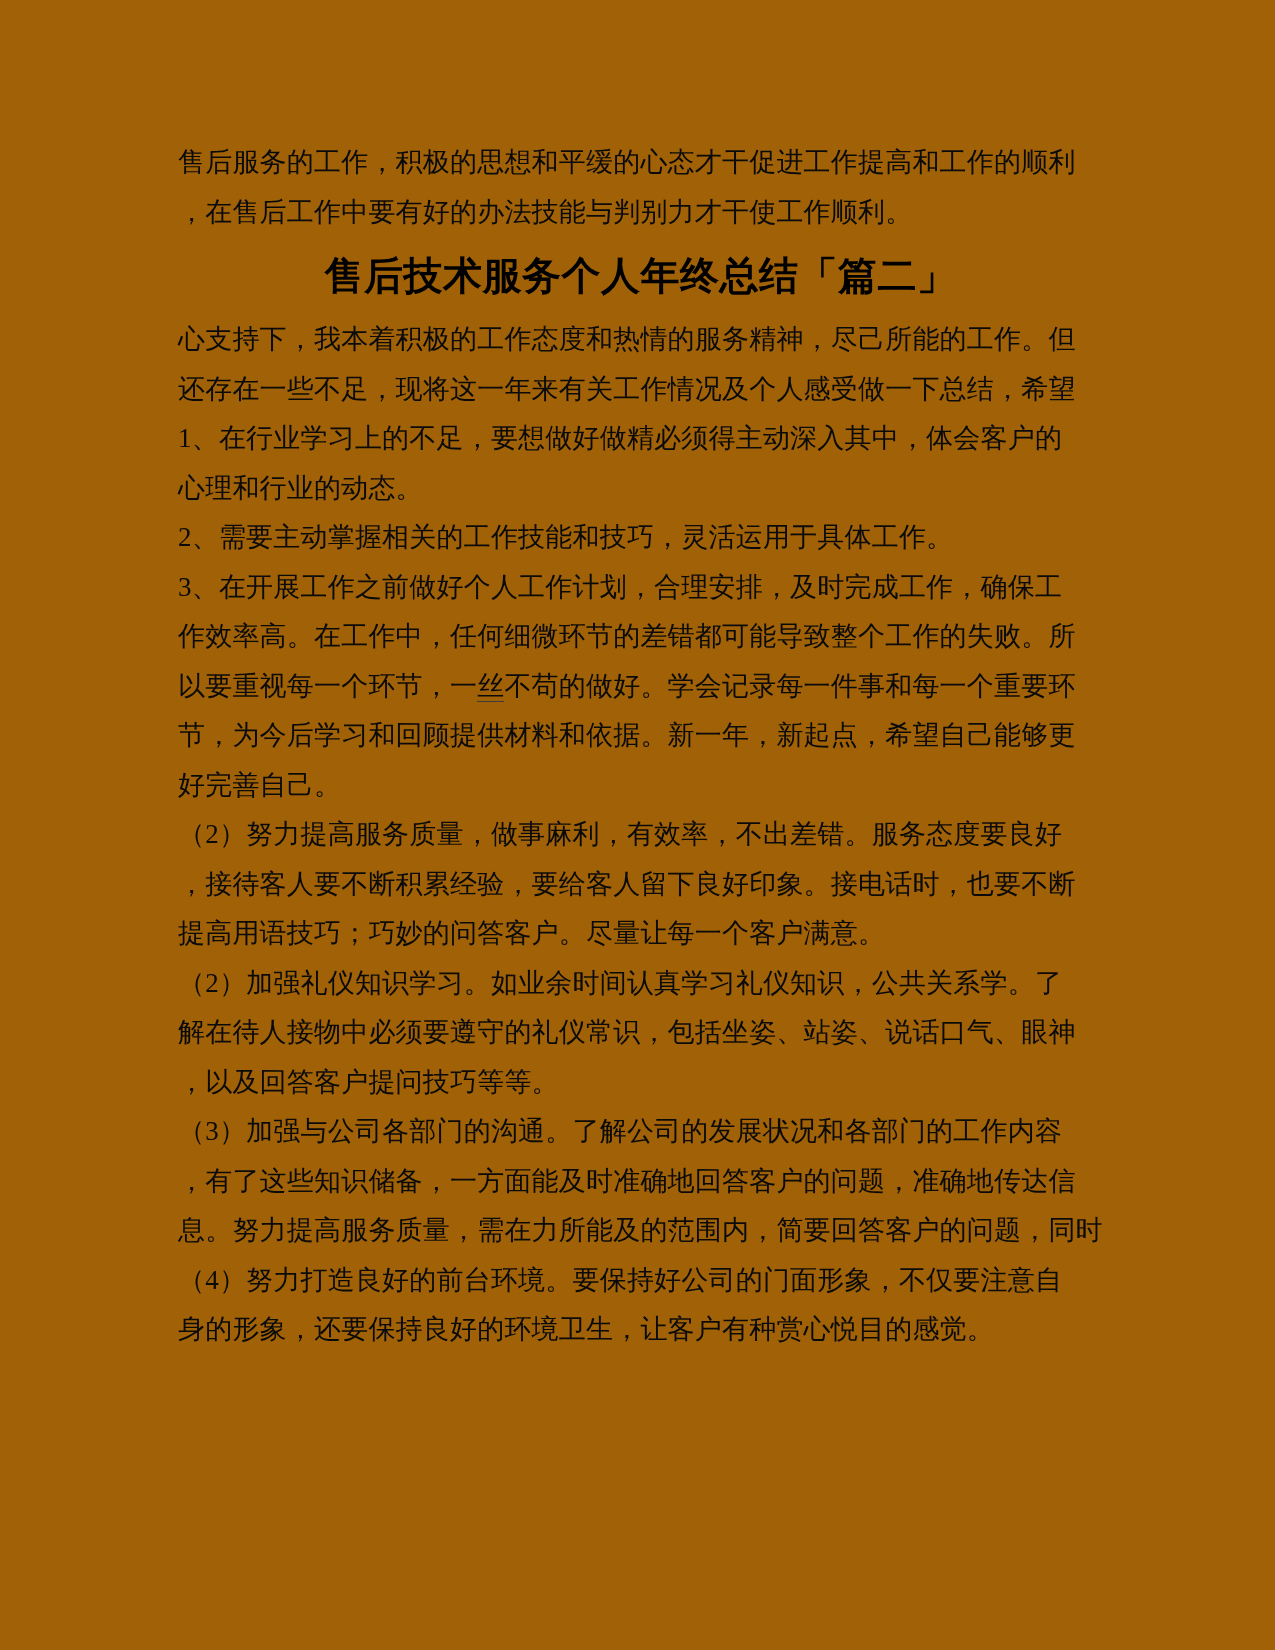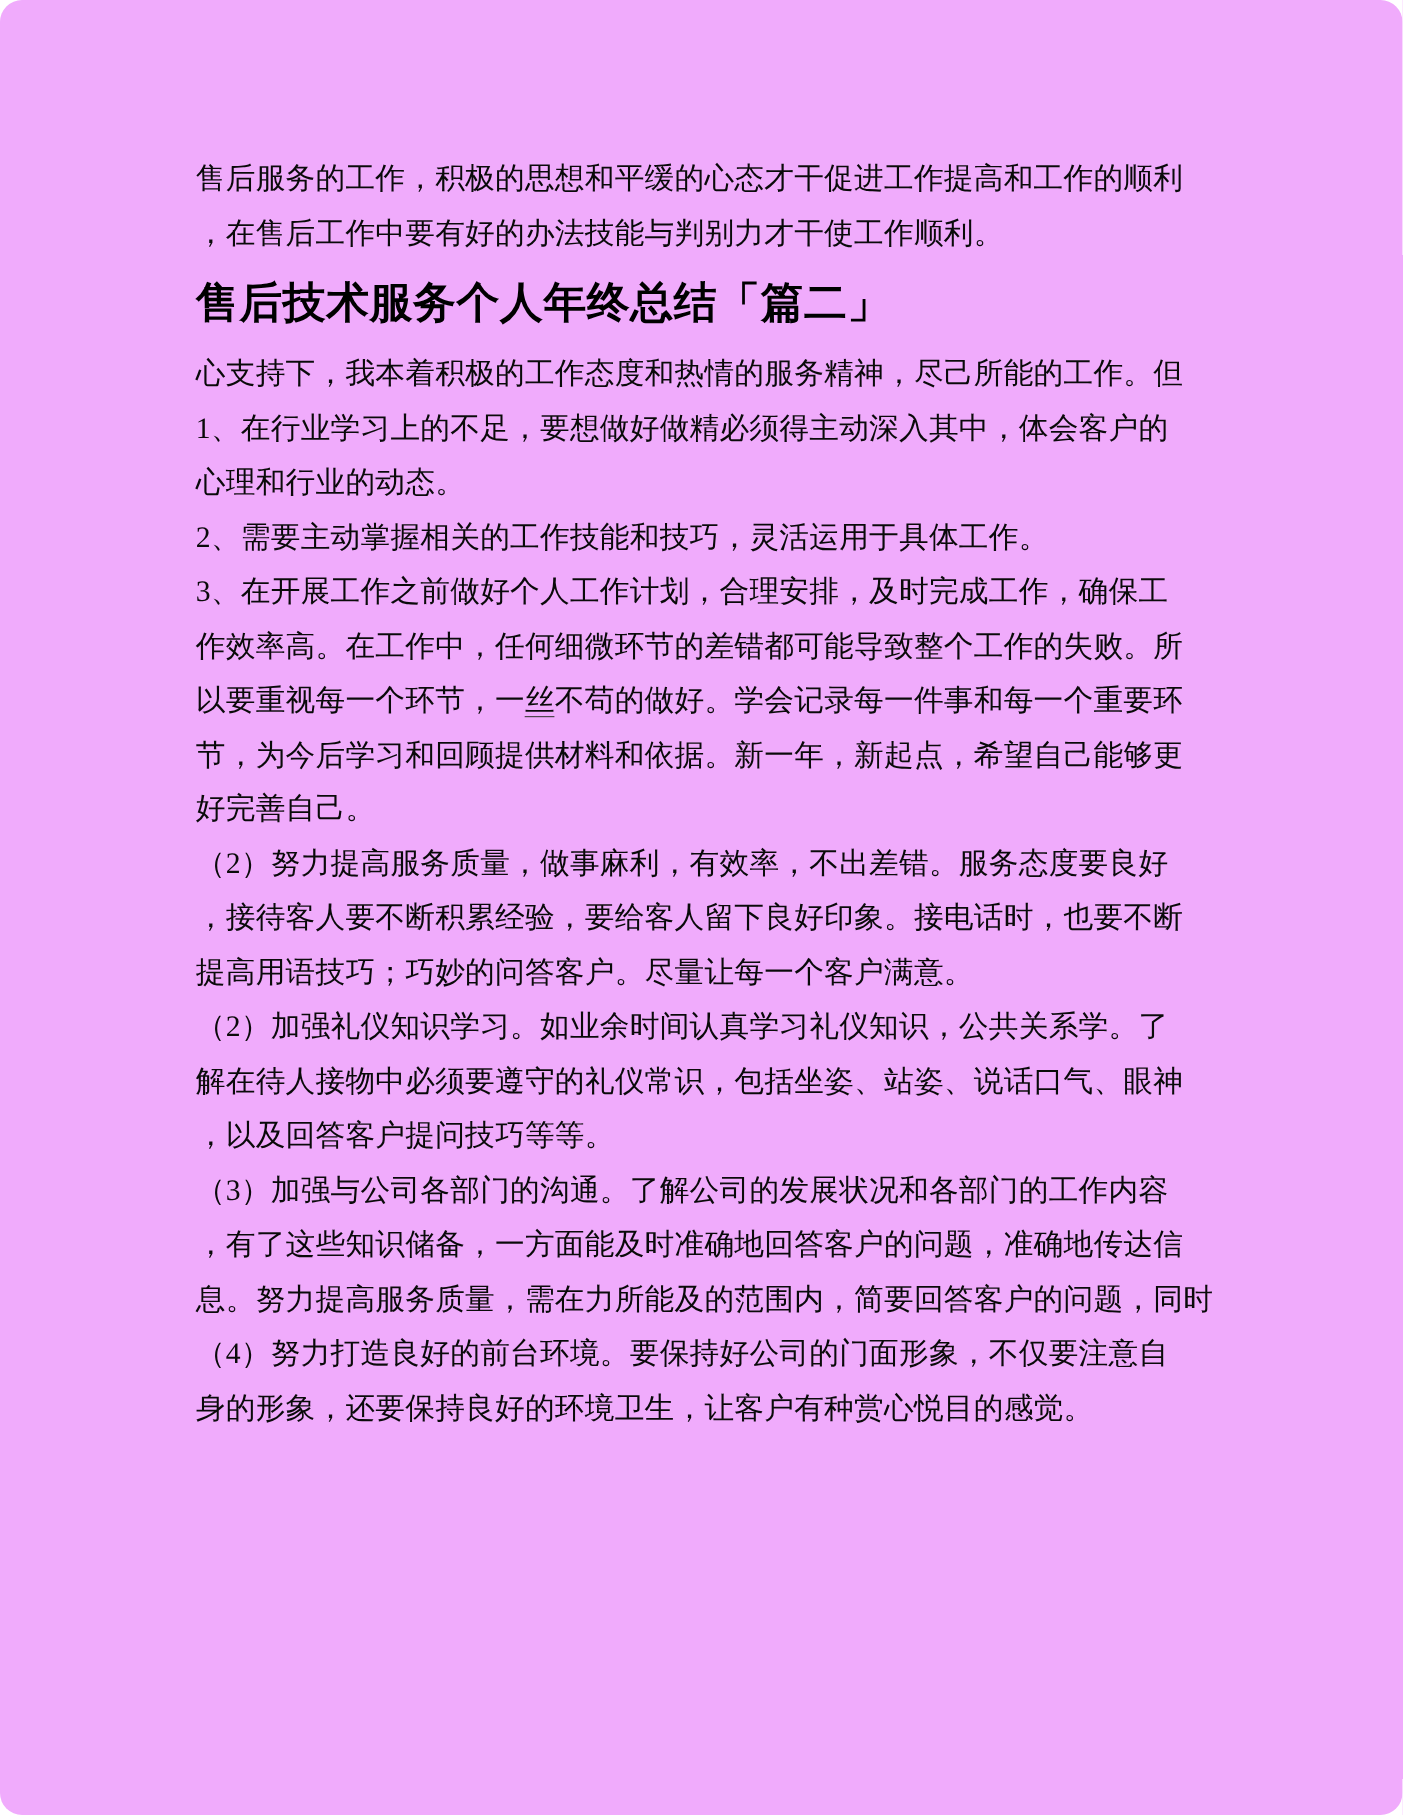--- a/index.html
+++ b/index.html
@@ -29,37 +29,39 @@
     white-space: nowrap;
     letter-spacing: 0.2px;
   }
   .heading {
     font-size: 39px;
     font-weight: bold;
     line-height: 78px;
     white-space: nowrap;
     letter-spacing: 0.5px;
     color: #000000;
+    text-align: center;
   }
   .u {
     border-bottom: 1.5px solid #3c3c3c;
   }
 </style>
 </head>
 <body>
 
-<div class="page" style="background: #f0abfc; border-radius: 20px;">
+<div class="page" style="background: #a16207;">
   <div class="content" id="content" style="color: rgb(10, 10, 10);">
       <div class="para">
         <div class="line">售后服务的工作，积极的思想和平缓的心态才干促进工作提高和工作的顺利</div>
         <div class="line">，在售后工作中要有好的办法技能与判别力才干使工作顺利。</div>
       </div>
       <div class="heading">售后技术服务个人年终总结「篇二」</div>
       <div class="para">
         <div class="line">心支持下，我本着积极的工作态度和热情的服务精神，尽己所能的工作。但</div>
+        <div class="line">还存在一些不足，现将这一年来有关工作情况及个人感受做一下总结，希望</div>
       </div>
       <div class="para">
         <div class="line">1、在行业学习上的不足，要想做好做精必须得主动深入其中，体会客户的</div>
         <div class="line">心理和行业的动态。</div>
       </div>
       <div class="para">
         <div class="line">2、需要主动掌握相关的工作技能和技巧，灵活运用于具体工作。</div>
       </div>
       <div class="para">
         <div class="line">3、在开展工作之前做好个人工作计划，合理安排，及时完成工作，确保工</div>

